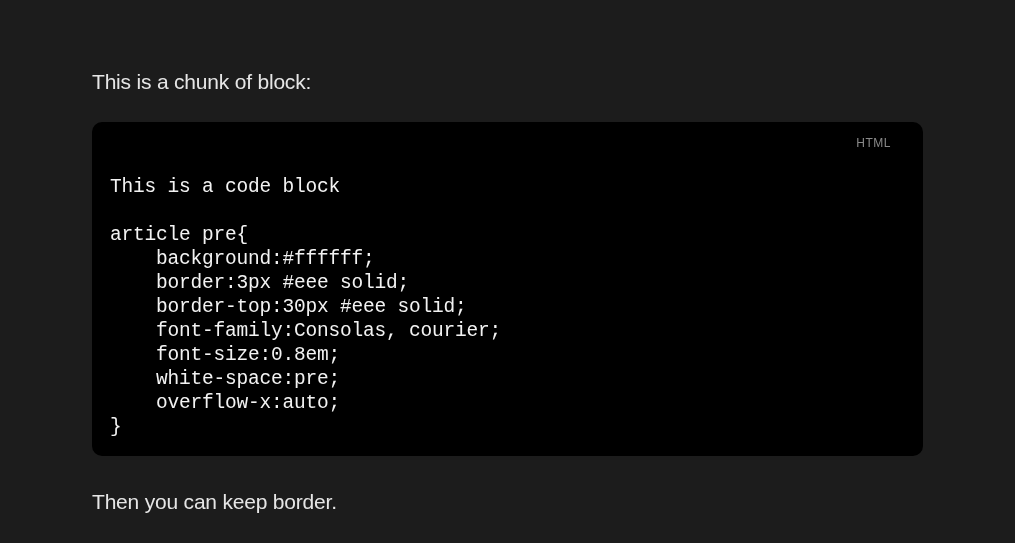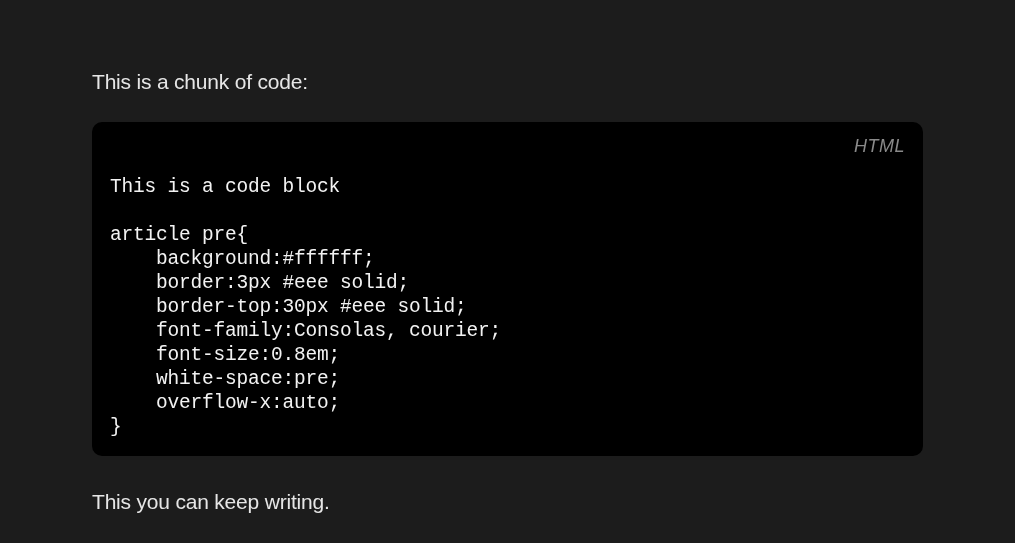--- a/index.html
+++ b/index.html
@@ -26,56 +26,55 @@
     .code-block {
       background: #000000;
       border-radius: 10px;
       padding: 14px 18px 16px 18px;
       position: relative;
       margin-bottom: 34px;
     }
     .code-lang-badge {
       position: absolute;
       top: 14px;
-      right: 18px;
-      font-size: 18px;
+      right: 32px;
+      font-size: 12px;
       color: #8a8a8a;
       font-family: -apple-system, BlinkMacSystemFont, "Segoe UI", Helvetica, Arial, sans-serif;
       letter-spacing: 0.5px;
-      font-style: italic;
     }
     .code-content {
       font-family: "SF Mono", Menlo, Consolas, "Courier New", monospace;
       font-size: 19.5px;
       line-height: 1.23;
       color: #f2f2f2;
       white-space: pre;
       letter-spacing: -0.2px;
       margin-top: 40px;
     }
     .outro-text {
       font-size: 21px;
       font-weight: 400;
       color: #e6e6e6;
       letter-spacing: -0.2px;
     }
   </style>
 </head>
 <body>
 
-<p class="intro-text">This is a chunk of code:</p>
+<p class="intro-text">This is a chunk of block:</p>
 
 <div class="code-block">
   <span class="code-lang-badge">HTML</span>
   <div class="code-content">This is a code block
 
 article pre{
     background:#ffffff;
     border:3px #eee solid;
     border-top:30px #eee solid;
     font-family:Consolas, courier;
     font-size:0.8em;
     white-space:pre;
     overflow-x:auto;
 }</div>
 </div>
 
-<p class="outro-text">This you can keep writing.</p>
+<p class="outro-text">Then you can keep border.</p>
 
 </body></html>

